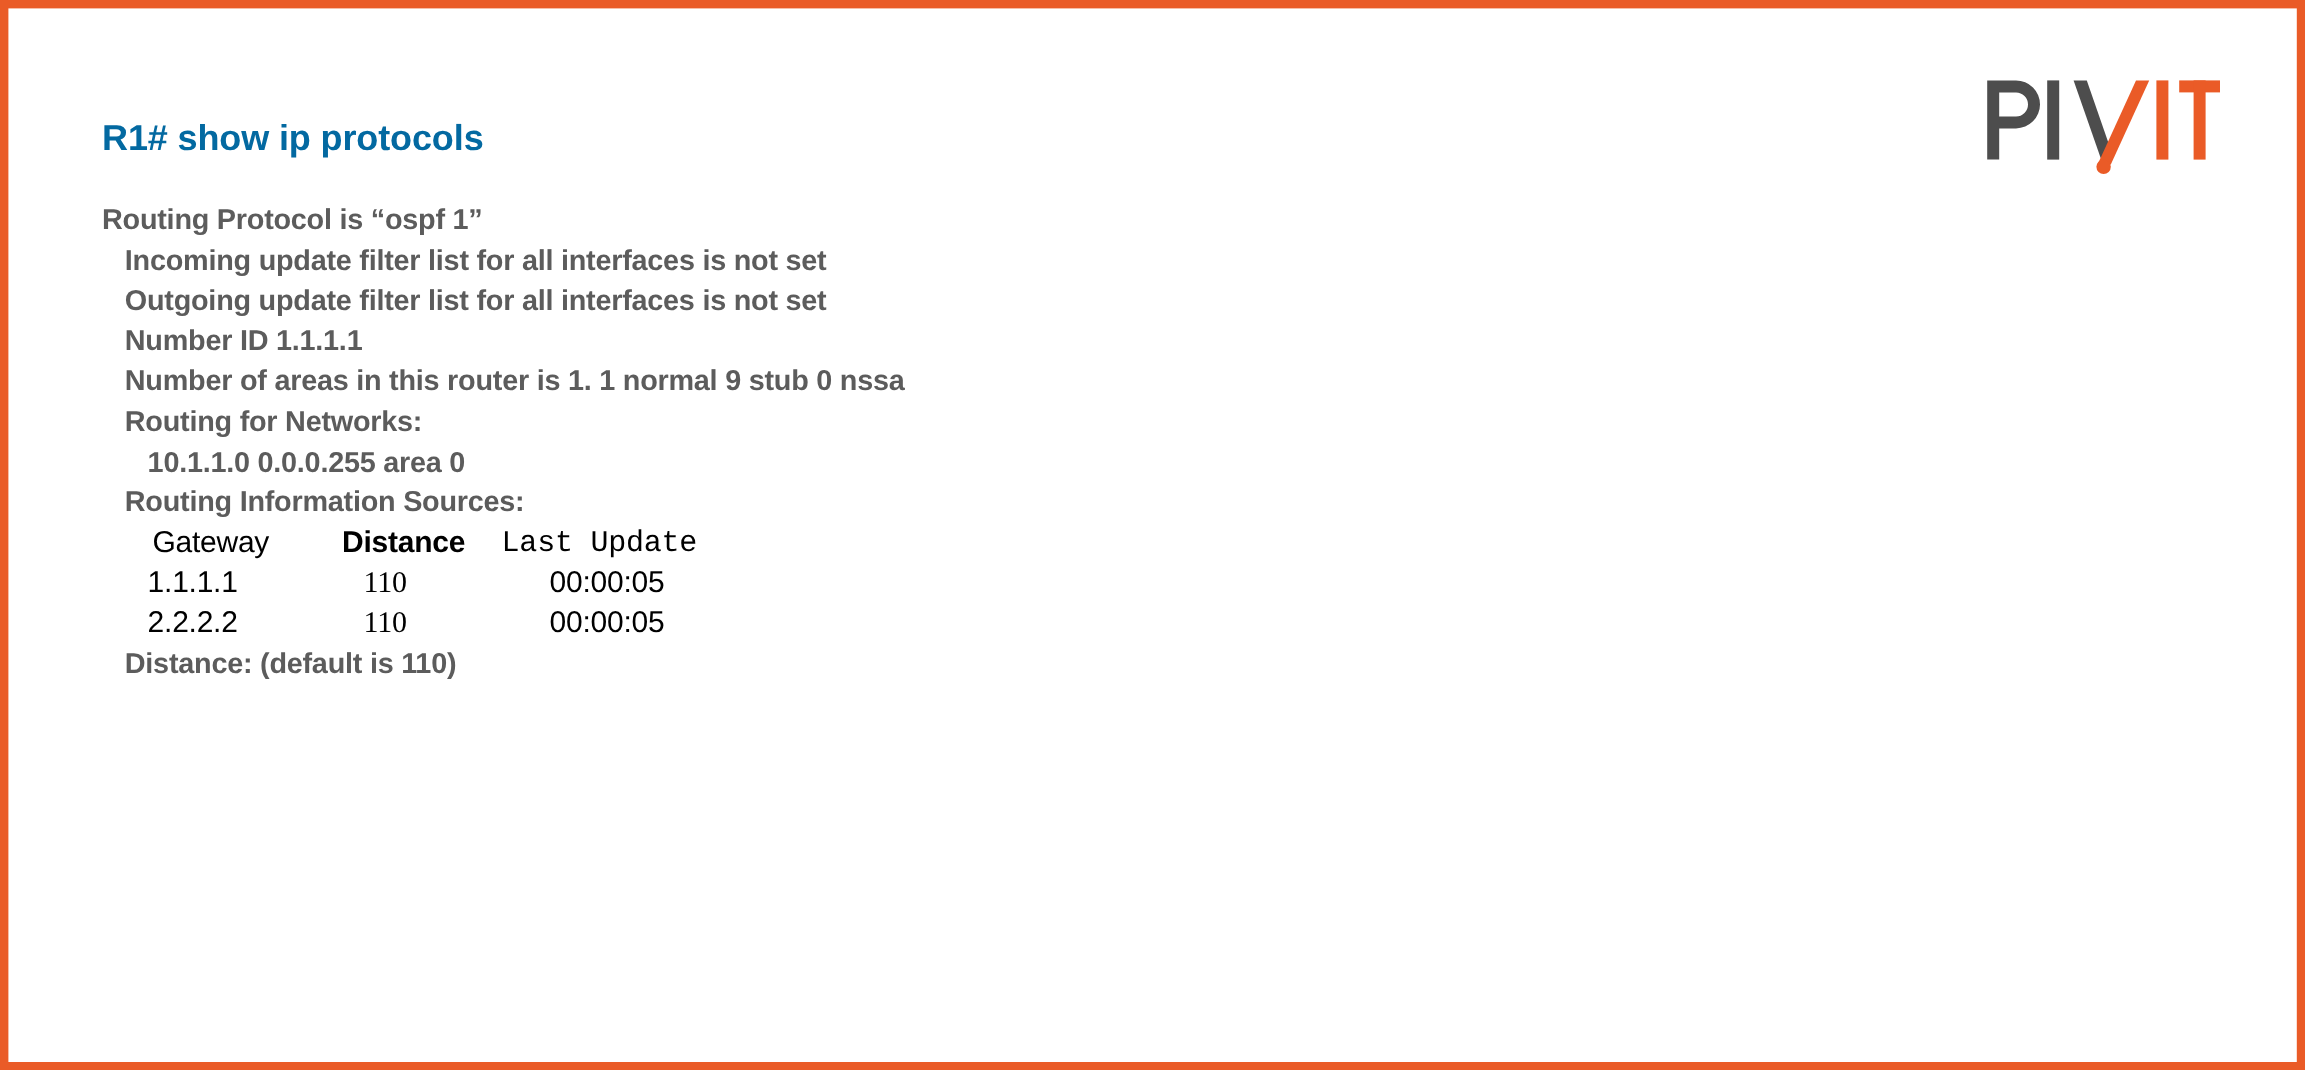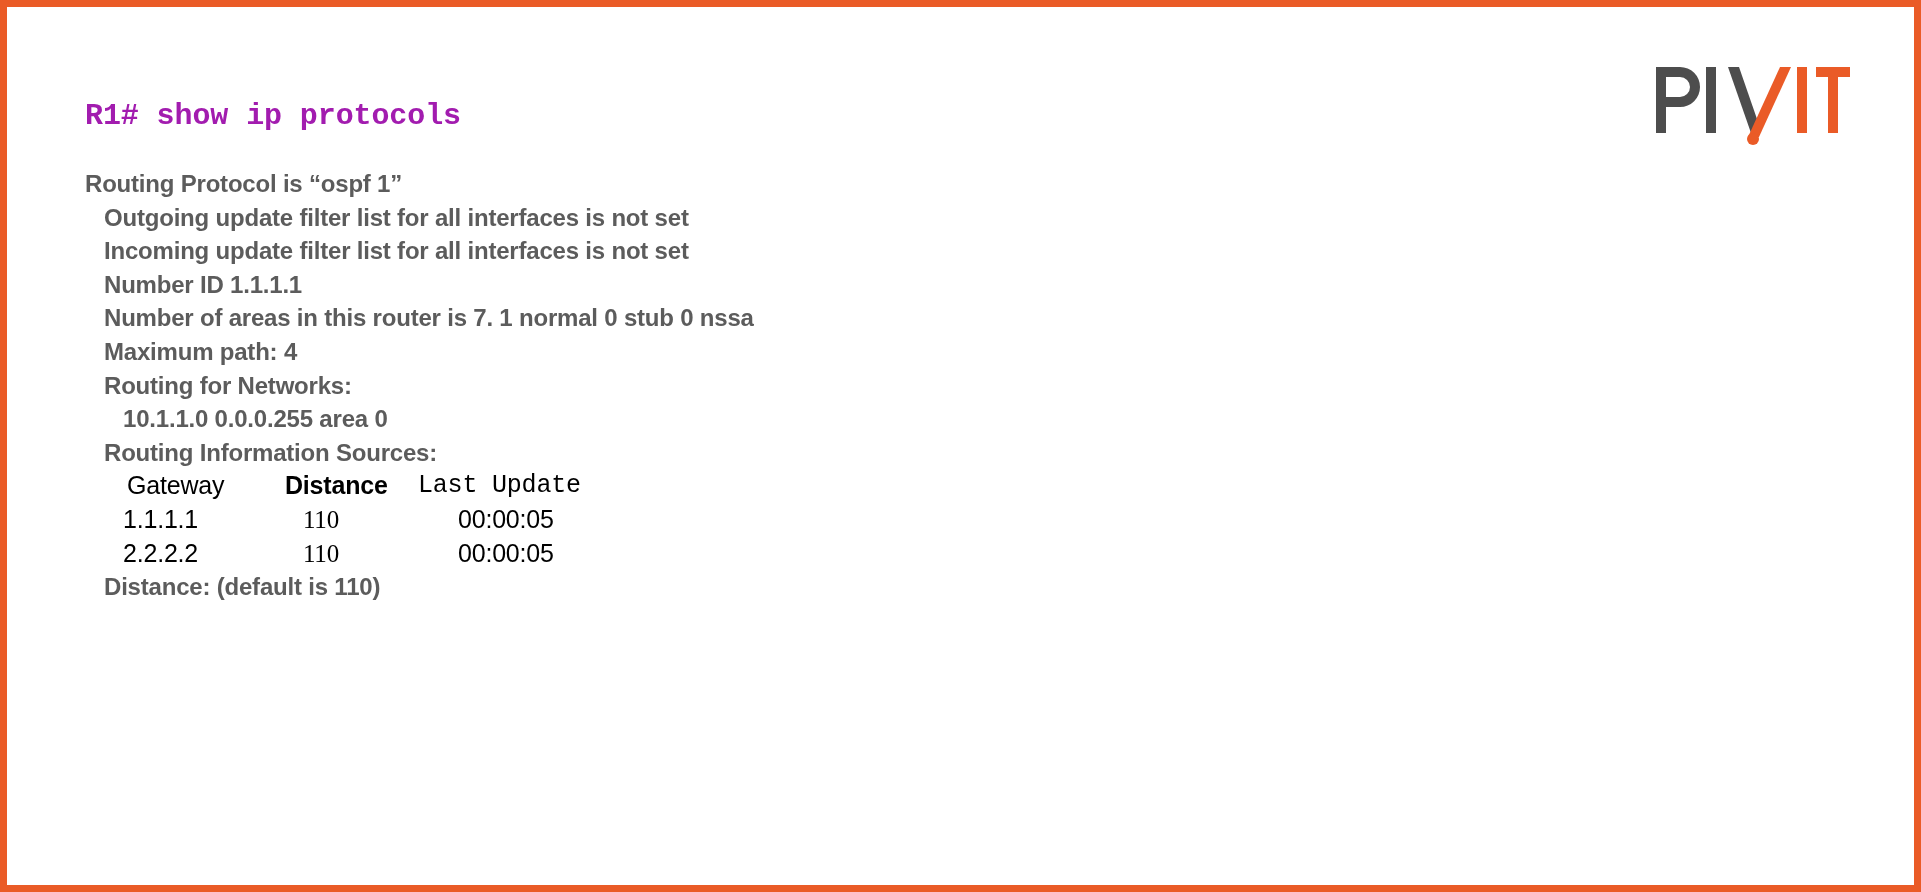--- a/index.html
+++ b/index.html
@@ -30,24 +30,23 @@
   }
   .logo svg { display: block; }
 
   
   .cmd-heading {
     position: absolute;
     left: 78px;
     top: 92px;
     font-size: 30px;
     font-weight: 700;
-    color: #a21caf;
+    color: #0369a1;
     letter-spacing: -0.1px;
     white-space: pre;
-    font-family: Liberation Mono, monospace;
   }
 
   
   .output {
     position: absolute;
     left: 78px;
     top: 160px;
     width: 1300px;
   }
   .line {
@@ -106,25 +105,24 @@
       <rect x="164" y="12" width="34" height="10" fill="#ea5b27"></rect>
       <rect x="176" y="12" width="10" height="66" fill="#ea5b27"></rect>
     </svg>
   </div>
 
   <div class="cmd-heading">R1# show ip protocols</div>
 
   <div class="output">
 
     <div class="line indent-0">Routing Protocol is “ospf 1”</div>
+    <div class="line indent-1">Incoming update filter list for all interfaces is not set</div>
     <div class="line indent-1">Outgoing update filter list for all interfaces is not set</div>
-    <div class="line indent-1">Incoming update filter list for all interfaces is not set</div>
     <div class="line indent-1">Number ID 1.1.1.1</div>
-    <div class="line indent-1">Number of areas in this router is 7. 1 normal 0 stub 0 nssa</div>
-    <div class="line indent-1">Maximum path: 4</div>
+    <div class="line indent-1">Number of areas in this router is 1. 1 normal 9 stub 0 nssa</div>
     <div class="line indent-1">Routing for Networks:</div>
     <div class="line indent-2">10.1.1.0 0.0.0.255 area 0</div>
     <div class="line indent-1">Routing Information Sources:</div>
 
     <div class="trow thead">
       <span class="c1">Gateway</span>
       <span class="c2">Distance</span>
       <span class="c3">Last Update</span>
     </div>
 

